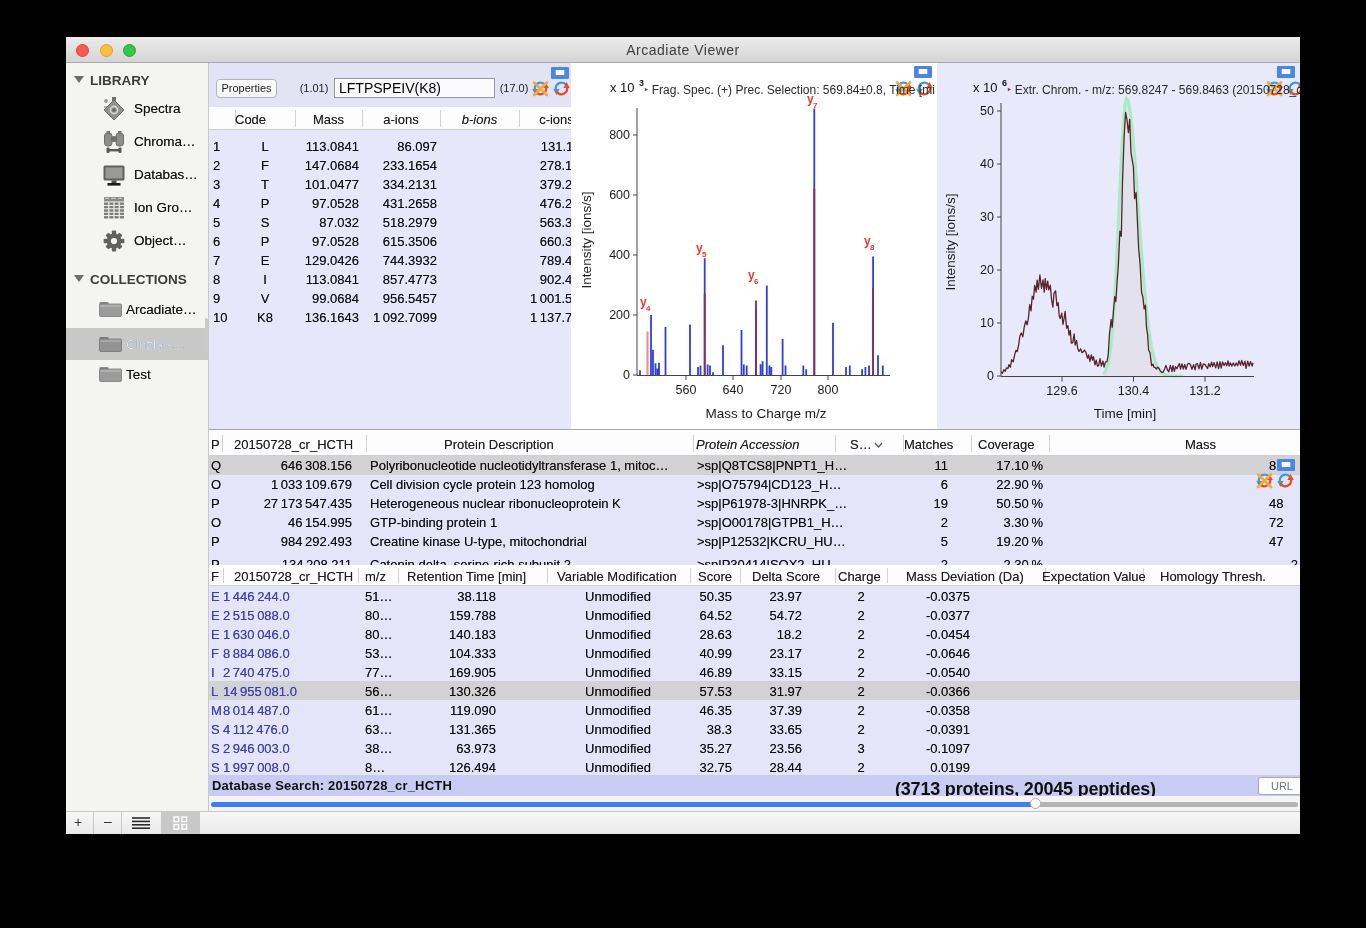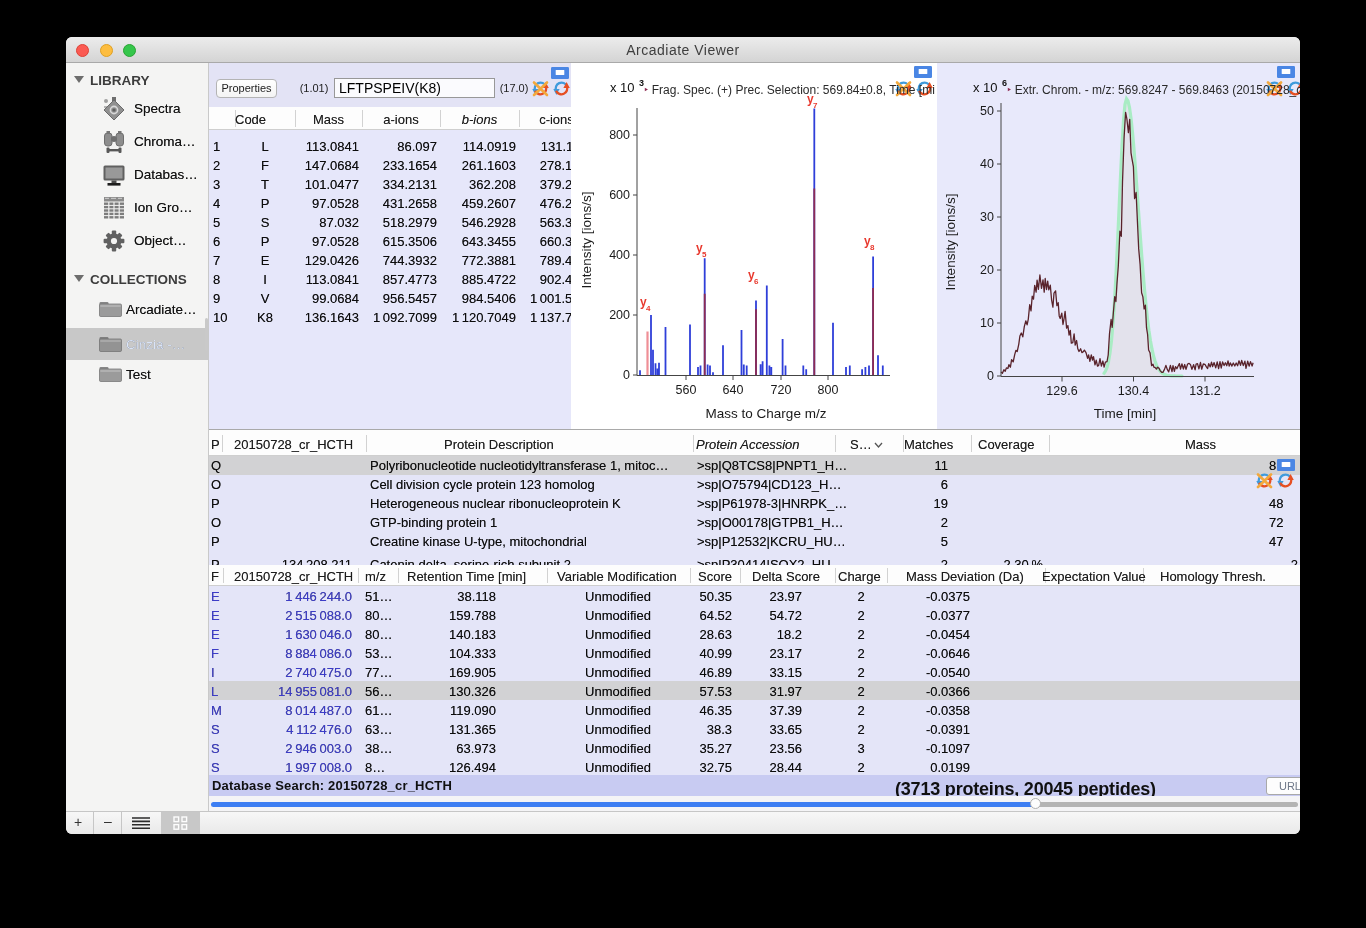--- a/index.html
+++ b/index.html
@@ -1,18 +1,18 @@
 <!DOCTYPE html>
 <html><head>
 <meta charset="utf-8">
 <style>
 html,body{margin:0;padding:0;background:#000;}
 *{box-sizing:border-box;font-family:"Liberation Sans",sans-serif;}
 #screen{position:relative;width:1366px;height:928px;background:#000;overflow:hidden;}
-#win{position:absolute;left:66px;top:37px;width:1234px;height:797px;border-radius:6px;overflow:hidden;background:#f4f4f4;}
+#win{position:absolute;left:66px;top:37px;width:1234px;height:797px;border-radius:0;overflow:hidden;background:#f4f4f4;}
 #titlebar{position:absolute;left:0;top:0;width:1234px;height:26px;background:linear-gradient(#ececec,#d4d4d4);border-bottom:1px solid #a9a9a9;}
 .tl{position:absolute;top:6.5px;width:13px;height:13px;border-radius:50%;}
 #title{position:absolute;left:0;top:0;width:1234px;height:25px;text-align:center;font-size:14px;letter-spacing:0.5px;line-height:26px;color:#3e3e3e;}
 #sidebar{position:absolute;left:0;top:26px;width:143px;height:748px;background:#f4f4f3;border-right:1px solid #c9c9c9;}
 .sbhead{position:absolute;font-size:13.5px;font-weight:bold;color:#3c3c3c;}
 .sbitem{position:absolute;font-size:13.5px;color:#111;text-shadow:0 0 0.6px rgba(0,0,0,0.6);}
 .tri{position:absolute;width:0;height:0;border-left:5px solid transparent;border-right:5px solid transparent;border-top:7px solid #6d6d6d;}
 #selrow{position:absolute;left:0;top:265px;width:143px;height:32px;background:#c8c8c8;}
 #footer{position:absolute;left:0;top:774px;width:1234px;height:23px;background:linear-gradient(#f7f7f7,#e9e9e9);border-top:1px solid #c6c6c6;}
 .fdiv{position:absolute;top:0;width:1px;height:22px;background:#c6c6c6;}
@@ -197,30 +197,20 @@
 <div class="col" style="left:153px;top:73.5px;width:75px;text-align:right;">86.097
 233.1654
 334.2131
 431.2658
 518.2979
 615.3506
 744.3932
 857.4773
 956.5457
 1 092.7099</div>
-<div class="col" style="left:231px;top:73.5px;width:76px;text-align:right;">114.0919
-261.1603
-362.208
-459.2607
-546.2928
-643.3455
-772.3881
-885.4722
-984.5406
-1 120.7049</div>
 <div class="col" style="left:310px;top:73.5px;width:75px;text-align:right;">131.1185
 278.1869
 379.2345
 476.2873
 563.3193
 660.3721
 789.4147
 902.4987
 1 001.5672
 1 137.7315</div>
@@ -331,35 +321,45 @@
             <rect x="4.7" y="3" width="8.6" height="5" rx="0.6" fill="#fff"></rect>
           </svg>
 </div>
 <div class="panel" style="left:0;top:366px;width:1091px;height:136px;background:#e4e5f8;">
 <div class="selband" style="left:0;top:27px;width:1091px;height:19px;"></div>
 <div class="col" style="left:2px;top:27px;width:12px;text-align:left;">Q
 O
 P
 O
 P</div>
+<div class="col" style="left:13px;top:27px;width:130px;text-align:right;">646 308.156
+1 033 109.679
+27 173 547.435
+46 154.995
+984 292.493</div>
 <div class="col" style="left:161px;top:27px;width:330px;text-align:left;">Polyribonucleotide nucleotidyltransferase 1, mitoc…
 Cell division cycle protein 123 homolog
 Heterogeneous nuclear ribonucleoprotein K
 GTP-binding protein 1
 Creatine kinase U-type, mitochondrial</div>
 <div class="col" style="left:488px;top:27px;width:140px;text-align:left;">&gt;sp|Q8TCS8|PNPT1_H…
 &gt;sp|O75794|CD123_H…
 &gt;sp|P61978-3|HNRPK_…
 &gt;sp|O00178|GTPB1_H…
 &gt;sp|P12532|KCRU_HU…</div>
 <div class="col" style="left:694px;top:27px;width:45px;text-align:right;">11
 6
 19
 2
 5</div>
+<div class="col" style="left:762px;top:27px;width:72px;text-align:right;">17.10 %
+22.90 %
+50.50 %
+3.30 %
+19.20 %</div>
 <div class="col" style="left:1060px;top:27px;width:29px;">8
 &nbsp;
 48
 72
 47</div>
 <div class="col" style="left:2px;top:126px;width:12px;text-align:left;">P</div>
 <div class="col" style="left:13px;top:126px;width:130px;text-align:right;">134 208.211</div>
 <div class="col" style="left:161px;top:126px;width:330px;text-align:left;">Catenin delta, serine-rich subunit 2</div>
 <div class="col" style="left:488px;top:126px;width:140px;text-align:left;">&gt;sp|P30414|SOX2_HU…</div>
 <div class="col" style="left:694px;top:126px;width:45px;text-align:right;">2</div>
@@ -407,21 +407,21 @@
 <div class="col" style="left:2px;top:21.5px;width:12px;text-align:left;color:#3c3cc8;">E
 E
 E
 F
 I
 L
 M
 S
 S
 S</div>
-<div class="col" style="left:14px;top:21.5px;width:129px;text-align:right;color:#3c3cc8;">1 446 244.0
+<div class="col" style="left:14px;top:21.5px;width:129px;text-align:left;color:#3c3cc8;">1 446 244.0
 2 515 088.0
 1 630 046.0
 8 884 086.0
 2 740 475.0
 14 955 081.0
 8 014 487.0
 4 112 476.0
 2 946 003.0
 1 997 008.0</div>
 <div class="col" style="left:156px;top:21.5px;width:33px;text-align:left;">51…
@@ -513,21 +513,21 @@
 <div class="htxt" style="left:489px;top:4px;">Score</div>
 <div class="htxt" style="left:543px;top:4px;">Delta Score</div>
 <div class="htxt" style="left:629px;top:4px;">Charge</div>
 <div class="htxt" style="left:697px;top:4px;">Mass Deviation (Da)</div>
 <div class="htxt" style="left:833px;top:4px;">Expectation Value</div>
 <div class="htxt" style="left:951px;top:4px;">Homology Thresh.</div>
 </div>
 <div class="panel" style="left:0;top:712px;width:1091px;height:21px;background:#c8cbf2;">
 <div style="position:absolute;left:3px;top:3px;font-size:13px;letter-spacing:0.2px;font-weight:bold;color:#101010;text-align:center;">Database Search: 20150728_cr_HCTH</div>
 <div style="position:absolute;left:686px;top:3.5px;font-size:18px;letter-spacing:-0.2px;font-weight:bold;color:#101010;">(3713 proteins, 20045 peptides)</div>
-<div style="position:absolute;left:1049px;top:1.5px;width:48px;height:18px;background:#fdfdfd;border:1px solid #a9a9a9;border-radius:3px;font-size:11px;color:#6e7787;text-align:center;line-height:17px;margin-left:8px;">URL</div>
+<div style="position:absolute;left:1049px;top:1.5px;width:48px;height:18px;background:#fdfdfd;border:1px solid #a9a9a9;border-radius:3px;font-size:11px;color:#6e7787;text-align:center;line-height:17px;">URL</div>
 </div>
 <div class="panel" style="left:0;top:733px;width:1091px;height:15px;background:#f4f4f6;">
 <div style="position:absolute;left:2px;top:5.5px;width:825px;height:5px;background:#3d7ef3;border-radius:2.5px;"></div>
 <div style="position:absolute;left:827px;top:5.5px;width:262px;height:5px;background:#b4b4b4;border-radius:2.5px;"></div>
 <div style="position:absolute;left:821px;top:2px;width:11px;height:11px;border-radius:50%;background:#fdfdfd;border:1px solid #b0b0b0;"></div>
 </div>
 </div>
 
   <div id="footer">
     <div class="fdiv" style="left:27px;"></div>

